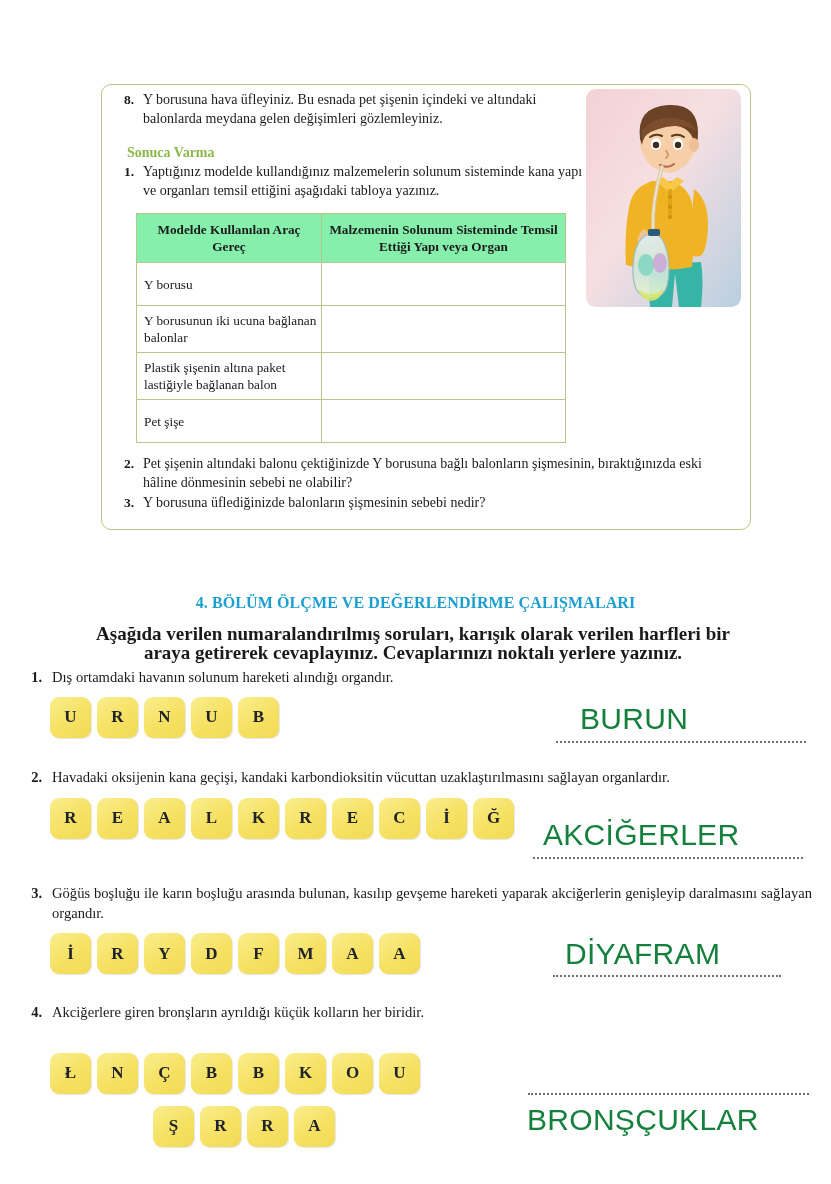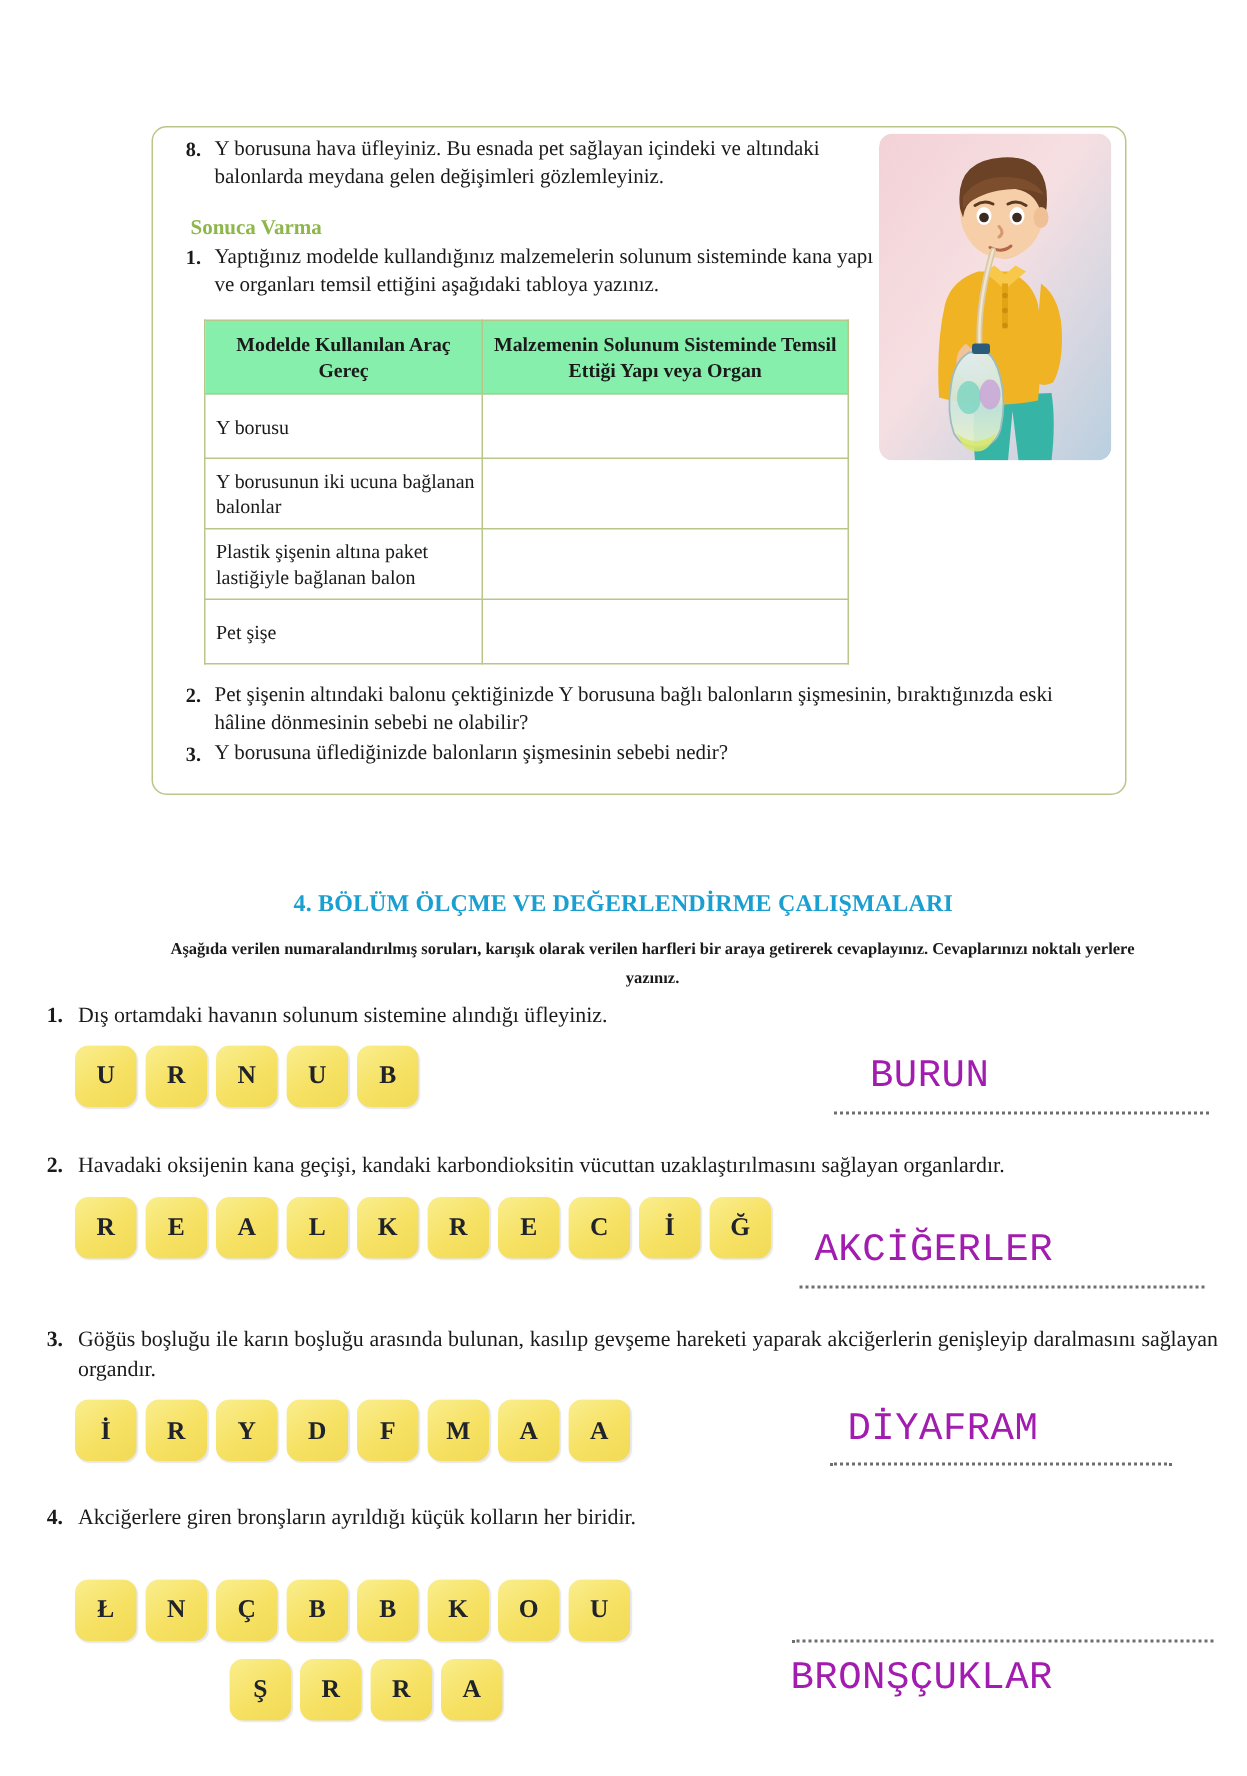--- a/index.html
+++ b/index.html
@@ -119,26 +119,26 @@
     top: 594px;
     width: 831px;
     text-align: center;
     color: #1b9fd0;
     font-weight: bold;
     font-size: 16px;
     letter-spacing: 0.1px;
   }
   .intro {
     position: absolute;
-    left: 100px;
+    left: 78px;
     top: 624px;
     width: 670px;
     text-align: center;
     font-weight: bold;
-    font-size: 11px;
+    font-size: 19px;
     line-height: 19px;
   }
 
   
   .ex {
     position: absolute;
     left: 22px;
     width: 790px;
   }
   .ex .qline {
@@ -176,41 +176,41 @@
     justify-content: center;
     font-weight: bold;
     font-size: 17px;
     color: #20242a;
     box-shadow: 1px 1px 1px rgba(0,0,0,0.10);
     font-family: "Liberation Serif", serif;
   }
 
   .answer {
     position: absolute;
-    font-family: Liberation Mono, monospace;
-    color: #a21caf;
-    font-size: 26px;
+    font-family: Liberation Sans, sans-serif;
+    color: #15803d;
+    font-size: 30px;
     letter-spacing: 0.3px;
     white-space: nowrap;
   }
   .dotline {
     position: absolute;
     border-bottom: 2.2px dotted #6e6e6e;
     height: 0;
   }
 </style>
 </head>
 <body>
 
 <div class="activity-card">
 
   <div class="step-list">
     <div class="num-item">
       <div class="num">8.</div>
-      <div class="txt">Y borusuna hava üfleyiniz. Bu esnada pet sağlayan içindeki ve altındaki balonlarda meydana gelen değişimleri gözlemleyiniz.</div>
+      <div class="txt">Y borusuna hava üfleyiniz. Bu esnada pet şişenin içindeki ve altındaki balonlarda meydana gelen değişimleri gözlemleyiniz.</div>
     </div>
   </div>
 
   <div class="subhead" style="position:absolute; left:10px; top:45px; margin:15px;font-family:Liberation Serif, serif;">Sonuca Varma</div>
 
   <div class="step-list" style="top:78px;">
     <div class="num-item">
       <div class="num">1.</div>
       <div class="txt">Yaptığınız modelde kullandığınız malzemelerin solunum sisteminde kana yapı ve organları temsil ettiğini aşağıdaki tabloya yazınız.</div>
     </div>
@@ -322,21 +322,21 @@
     </div>
   </div>
 </div>
 
 <div class="section-title">4. BÖLÜM ÖLÇME VE DEĞERLENDİRME ÇALIŞMALARI</div>
 <div class="intro">Aşağıda verilen numaralandırılmış soruları, karışık olarak verilen harfleri bir araya getirerek cevaplayınız. Cevaplarınızı noktalı yerlere yazınız.</div>
 
 <div class="ex" style="top:668px;">
   <div class="qline">
     <div class="qnum">1.</div>
-    <div class="qtext">Dış ortamdaki havanın solunum sistemine alındığı üfleyiniz.</div>
+    <div class="qtext">Dış ortamdaki havanın solunum hareketi alındığı organdır.</div>
   </div>
   <div class="tiles-row" style="margin-top:9px;">
     <div class="tile">U</div>
     <div class="tile">R</div>
     <div class="tile">N</div>
     <div class="tile">U</div>
     <div class="tile">B</div>
   </div>
 </div>
 <div class="dotline" style="left:556px; top:741px; width:250px;"></div>

